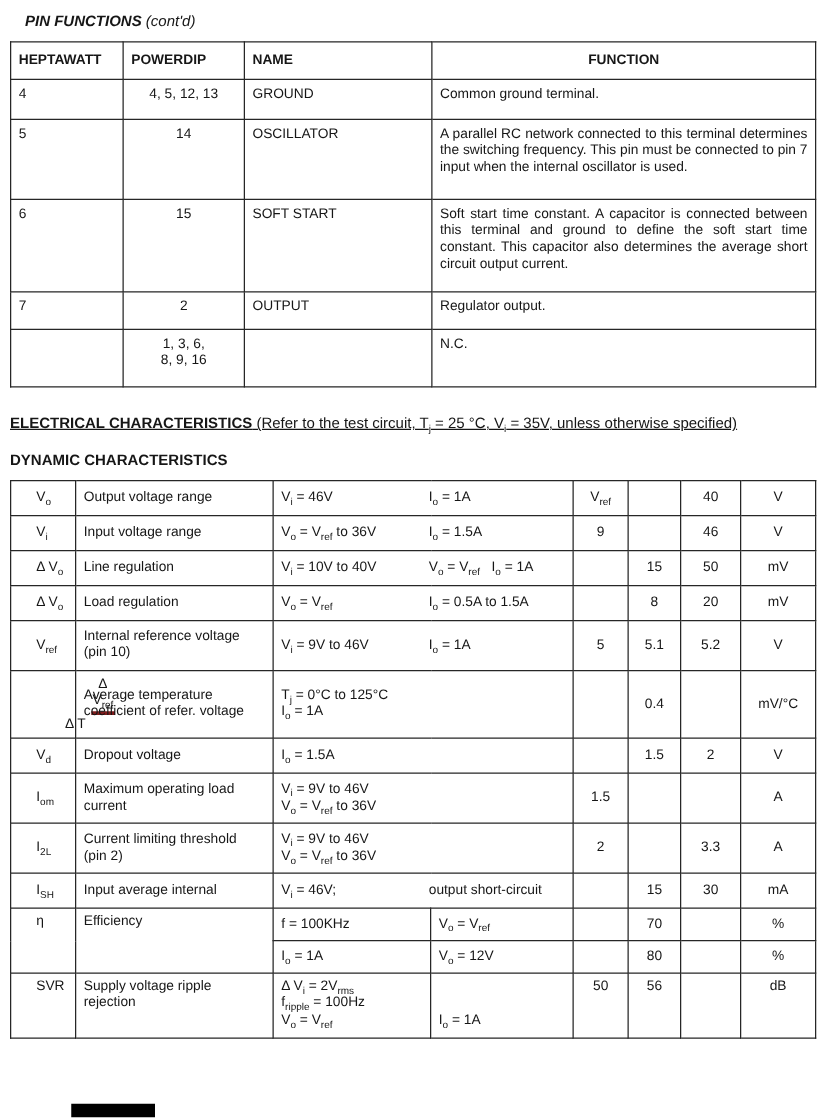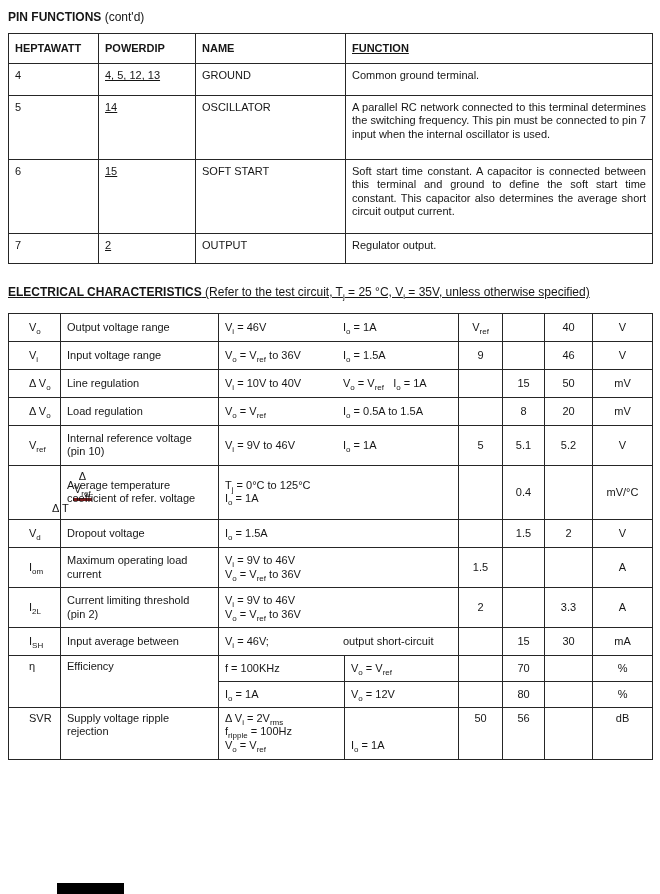--- a/index.html
+++ b/index.html
@@ -5,30 +5,30 @@
   * { box-sizing: border-box; }
   html, body { margin: 0; padding: 0; }
   body {
     width: 660px; height: 894px;
     background: #ffffff; color: #161616;
     font-family: "Liberation Sans", "DejaVu Sans", sans-serif;
     font-size: 11px; position: relative; overflow: hidden;
   }
   .page { padding: 8px 8px 0 8px; }
   .bold { font-weight: bold; }
-  .h-title { font-size: 12px; margin: 2px 0 9px 0; }
+  .h-title { font-size: 12px; margin: 2px 0 9px 12px; font-style: italic; }
 
   table { border-collapse: collapse; table-layout: fixed; width: 644px; }
   td, th {
     border: 1px solid #262626;
     padding: 4px 6px; font-size: 11px; line-height: 1.22;
     text-align: left; vertical-align: top; word-wrap: break-word;
   }
   th { font-weight: bold; vertical-align: middle; height: 30px; }
-  .center { text-align: left; text-decoration: underline; }
+  .center { text-align: center; }
   .justify { text-align: justify; }
   sub { font-size: 8px; line-height: 0; }
 
   .pin-table td { vertical-align: top; padding: 5px 6px; }
 
   .ec-heading { font-size: 12px; margin: 20px 0 12px 0; text-align: justify; line-height: 1.4; text-decoration: underline; }
   .ec-head-table th { height: 26px; text-align: center; }
   .dyn-title { font-size: 12px; margin: 14px 0 9px 0; }
 
   .ec-table td { vertical-align: middle; }
@@ -92,26 +92,33 @@
         <td class="center">15</td>
         <td>SOFT START</td>
         <td class="justify">Soft start time constant. A capacitor is connected between this terminal and ground to define the soft start time constant. This capacitor also determines the average short circuit output current.</td>
       </tr>
       <tr style="height:30px">
         <td>7</td>
         <td class="center">2</td>
         <td>OUTPUT</td>
         <td>Regulator output.</td>
       </tr>
+      <tr style="height:46px">
+        <td></td>
+        <td class="center">1, 3, 6,<br>8, 9, 16</td>
+        <td></td>
+        <td>N.C.</td>
+      </tr>
     </tbody>
   </table>
 
   <p class="ec-heading"><span class="bold">ELECTRICAL CHARACTERISTICS</span><span> (Refer to the test circuit, T<sub>j</sub> = 25 °C, V<sub>i</sub> = 35V, unless otherwise specified)</span></p>
 
 
+  <p class="dyn-title bold">DYNAMIC CHARACTERISTICS</p>
 
   <table class="ec-table">
     <colgroup>
         <col class="c-sym">
         <col class="c-par">
         <col class="c-tcl">
         <col class="c-tcr">
         <col class="c-min">
         <col class="c-typ">
         <col class="c-max">
@@ -254,21 +261,21 @@
           </div>
         </td>
         <td class="val">2</td>
         <td class="val"></td>
         <td class="val">3.3</td>
         <td class="val">A</td>
       </tr>
 
       <tr style="height:28px">
         <td class="sym">I<sub>SH</sub></td>
-        <td class="par">Input average between</td>
+        <td class="par">Input average internal</td>
         <td class="tcc" colspan="2">
           <div class="tcwrap">
             <span class="tc-a">V<sub>i</sub> = 46V;</span>
             <span class="tc-b">output short-circuit</span>
           </div>
         </td>
         <td class="val"></td>
         <td class="val">15</td>
         <td class="val">30</td>
         <td class="val">mA</td>

